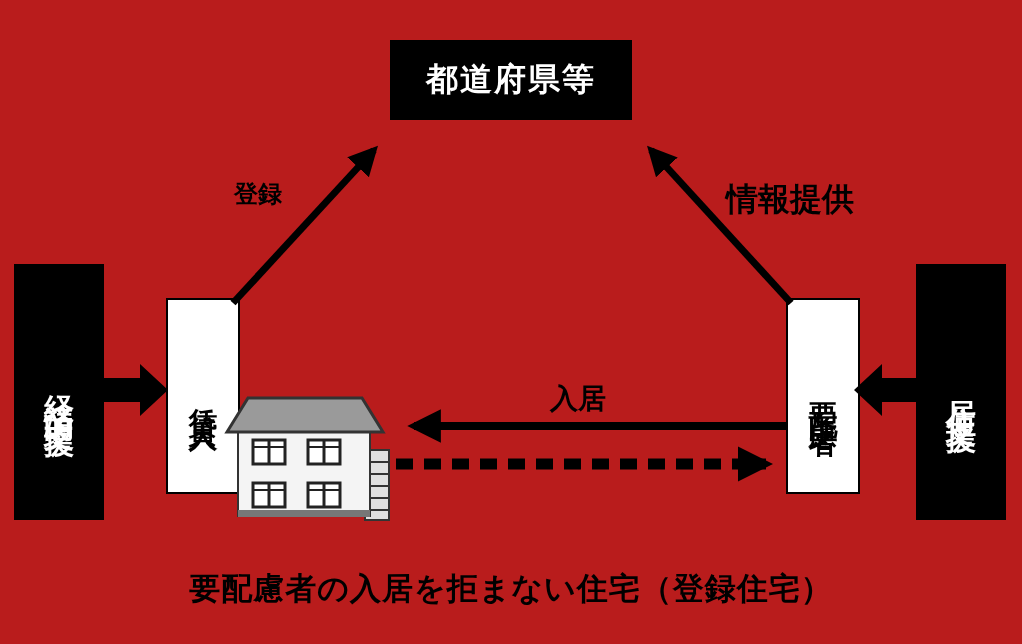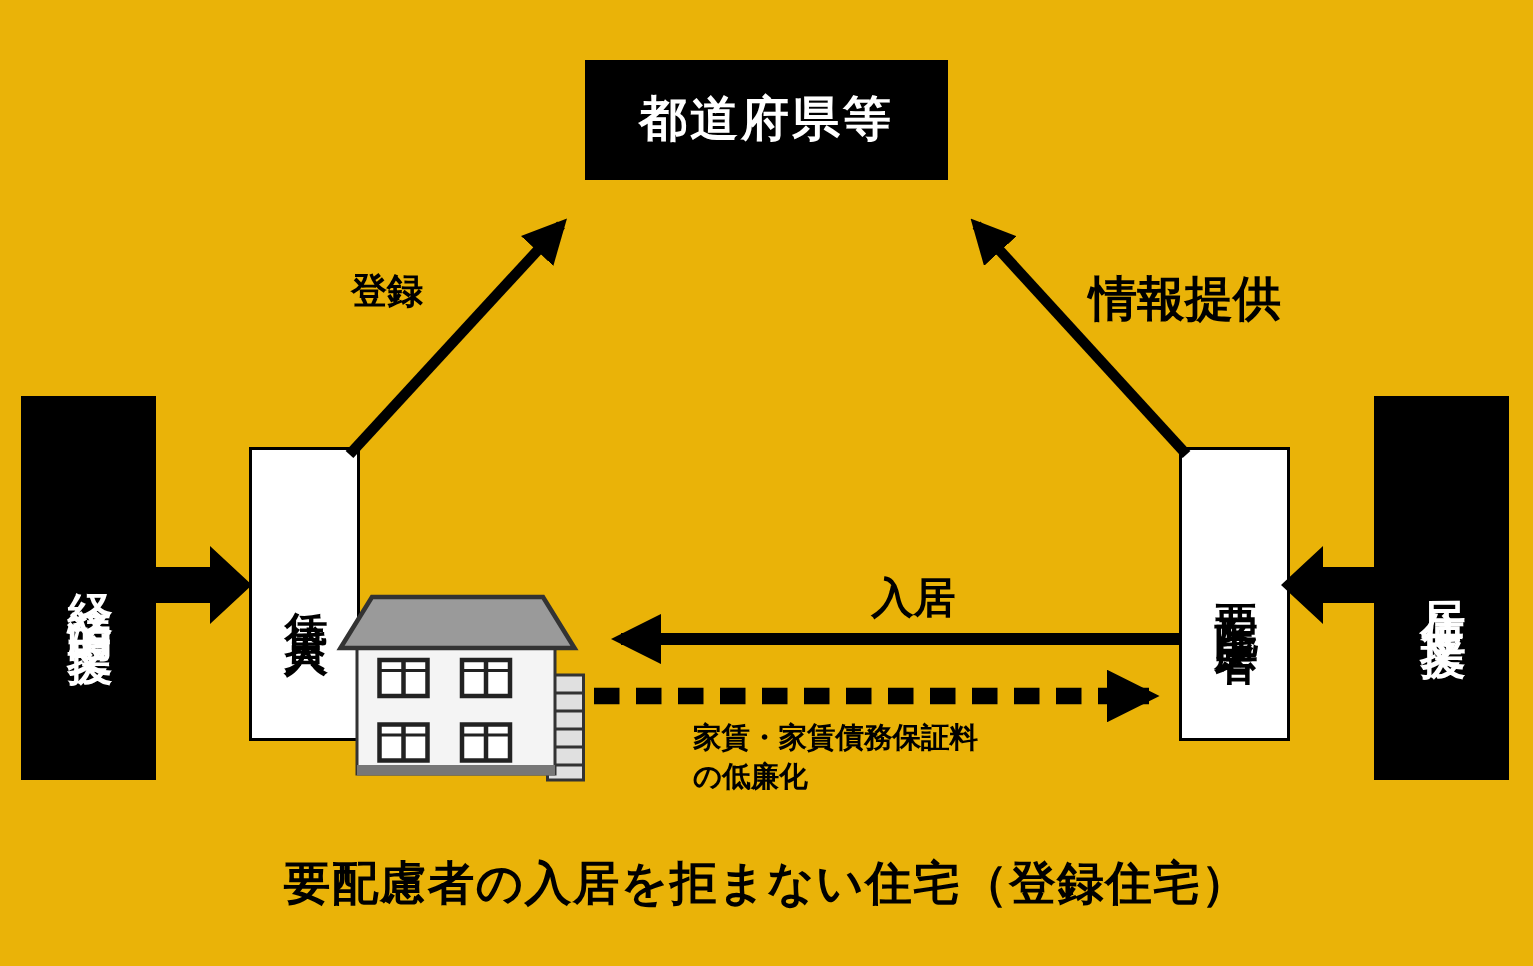--- a/index.html
+++ b/index.html
@@ -1,19 +1,19 @@
 <!DOCTYPE html>
 <html><head>
 <meta charset="utf-8">
 <style>
   html,body{margin:0;padding:0;background:#fff;}
   .stage{
     position:relative;
     width:1022px;height:644px;
-    background:#eab308;
+    background:#b91c1c;
     font-family:"Liberation Sans","DejaVu Sans",sans-serif;
     overflow:hidden;
   }
   .abs{position:absolute;}
   .black-box{
     background:#000;color:#fff;
     display:flex;align-items:center;justify-content:center;
     font-weight:bold;
   }
   .white-box{
@@ -34,21 +34,21 @@
   #landlord-box{left:166px;top:298px;width:70px;height:192px;font-size:29px;}
   #tenant-box{left:786px;top:298px;width:70px;height:192px;font-size:29px;}
   .edge-label{
     position:absolute;
     color:#000;font-weight:bold;
     white-space:nowrap;
     transform:translateX(-50%);
   }
   #label-register{left:258px;top:178px;font-size:24px;}
   #label-info{left:790px;top:178px;font-size:32px;}
-  #label-movein{left:578px;top:380px;font-size:28px;margin-left:31px;}
+  #label-movein{left:578px;top:380px;font-size:28px;}
   #label-rent{
     position:absolute;left:462px;top:480px;
     font-size:19px;font-weight:bold;line-height:1.35;
     transform:none;white-space:nowrap;
   }
   #caption{
     position:absolute;left:0;top:568px;width:1022px;
     text-align:center;font-size:31px;font-weight:bold;color:#000;
     letter-spacing:1px;
   }
@@ -125,20 +125,16 @@
 
     <polygon fill="#000" points="918,378 882,378 882,364 854,390 882,416 882,402 918,402"></polygon>
   </svg>
 
   <div id="label-register" class="edge-label">登録</div>
 
   <div id="label-info" class="edge-label">情報提供</div>
 
   <div id="label-movein" class="edge-label">入居</div>
 
-  <div id="label-rent">
-    <div>家賃・家賃債務保証料</div>
-    <div>の低廉化</div>
-  </div>
 
   <div id="caption">要配慮者の入居を拒まない住宅（登録住宅）</div>
 
 </div>
 
 </body></html>

